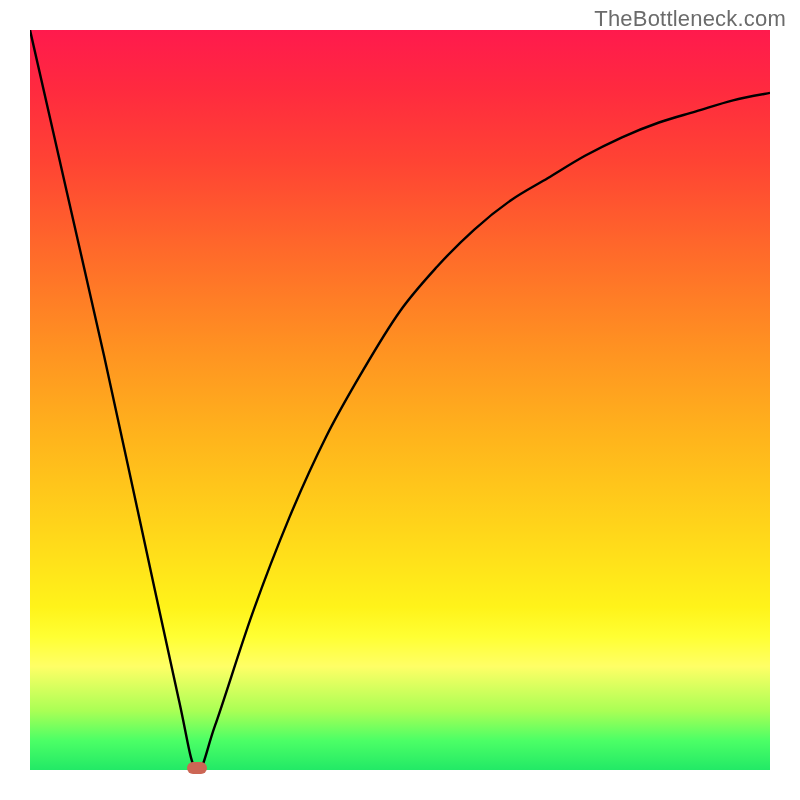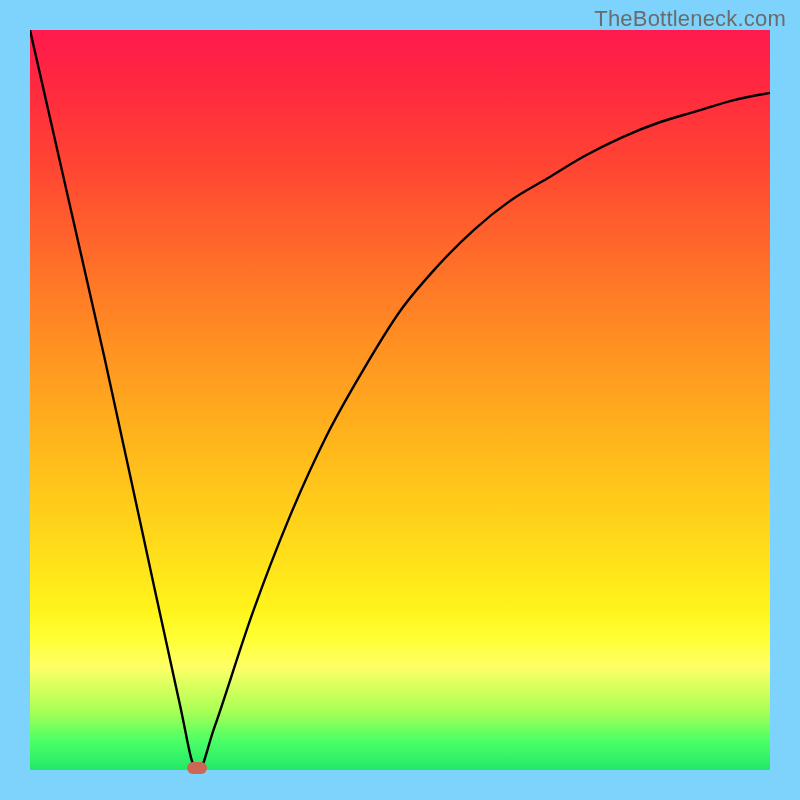--- a/index.html
+++ b/index.html
@@ -8,21 +8,21 @@
     width: 800px;
     height: 800px;
     background: #000;
     overflow: hidden;
     font-family: Arial, Helvetica, sans-serif;
   }
   .frame {
     position: relative;
     width: 800px;
     height: 800px;
-    background: #7dd3fc;
+    background: #ffffff;
   }
   .plot {
     position: absolute;
     left: 30px;
     top: 30px;
     width: 740px;
     height: 740px;
     background: linear-gradient(to bottom,
       #ff1a4d 0%,
       #ff2a3f 8%,

